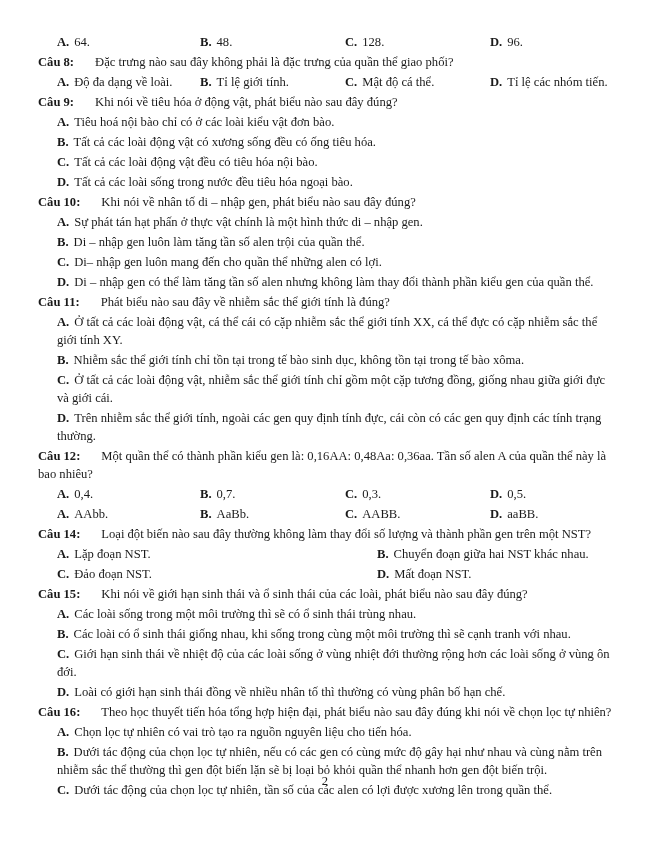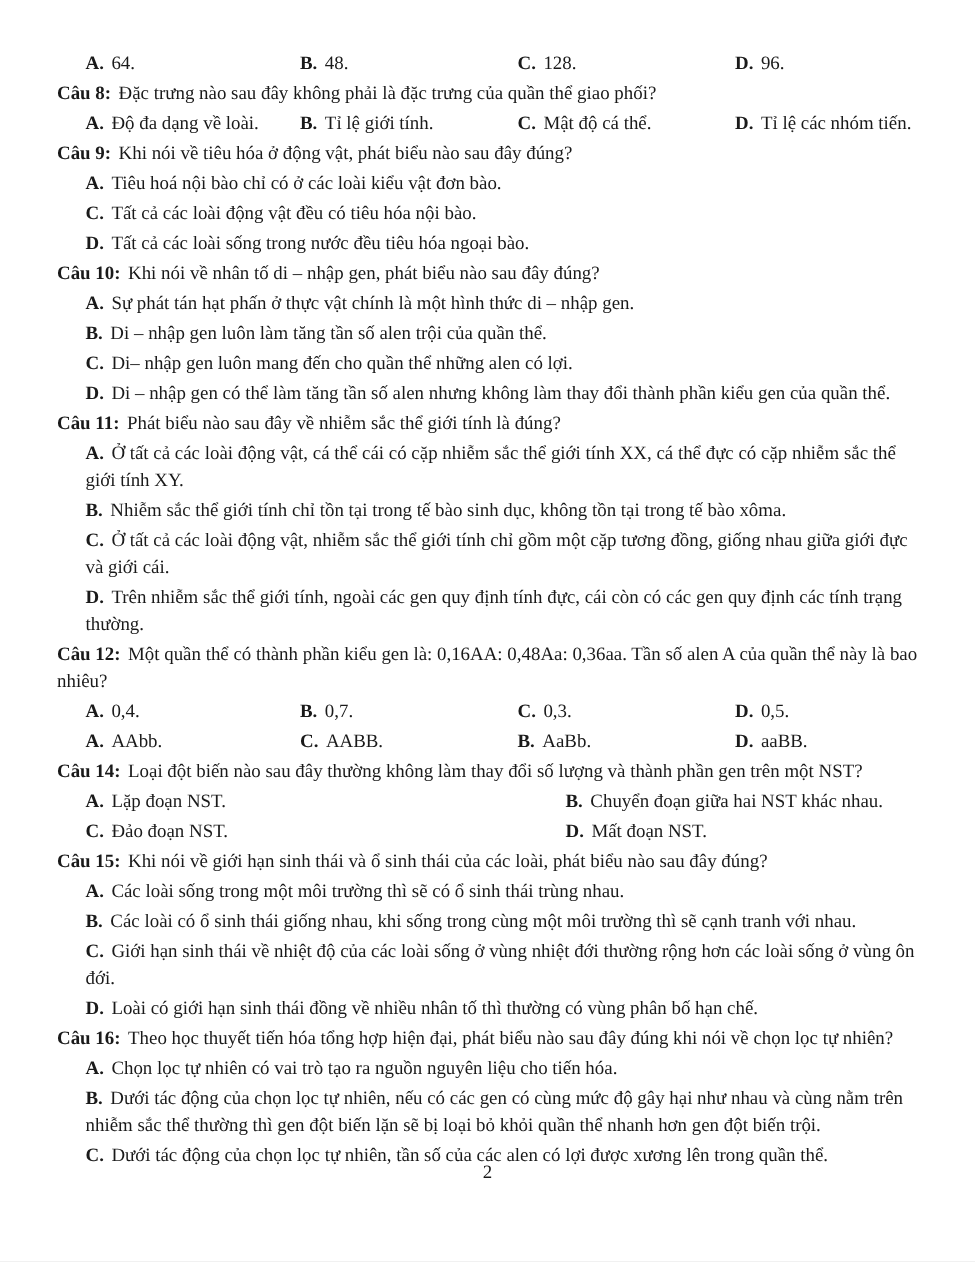--- a/index.html
+++ b/index.html
@@ -16,21 +16,21 @@
     font-family: "Liberation Serif", "DejaVu Serif", serif;
     font-size: 12.6px;
     line-height: 18px;
     color: #1a1a1a;
     overflow: hidden;
   }
   .doc {
     padding: 31px 32px 0 38px;
   }
   .question { margin-top: 2px; }
-  .q-label { font-weight: bold; margin-right: 5px; }
+  .q-label { font-weight: bold; margin-right: 21px; }
   .q-text { }
   .option { padding-left: 19px; margin-top: 2px; }
   .opt-letter { font-weight: bold; margin-right: 5px; }
   .opt-row {
     display: grid;
     padding-left: 19px;
     margin-top: 2px;
   }
   .opt-row.cols4 { grid-template-columns: 143px 145px 145px auto; }
   .opt-row.cols2 { grid-template-columns: 288px auto; gap: 32px; }
@@ -56,20 +56,21 @@
       </div>
       <div class="question"><span class="q-label">Câu 8:</span><span class="q-text">Đặc trưng nào sau đây không phải là đặc trưng của quần thể giao phối?</span></div>
       <div class="opt-row cols4">
         <span class="opt-cell"><span class="opt-letter">A.</span><span class="opt-text">Độ đa dạng về loài.</span></span>
         <span class="opt-cell"><span class="opt-letter">B.</span><span class="opt-text">Tỉ lệ giới tính.</span></span>
         <span class="opt-cell"><span class="opt-letter">C.</span><span class="opt-text">Mật độ cá thể.</span></span>
         <span class="opt-cell"><span class="opt-letter">D.</span><span class="opt-text">Tỉ lệ các nhóm tiến.</span></span>
       </div>
       <div class="question"><span class="q-label">Câu 9:</span><span class="q-text">Khi nói về tiêu hóa ở động vật, phát biểu nào sau đây đúng?</span></div>
       <div class="option"><span class="opt-letter">A.</span><span class="opt-text">Tiêu hoá nội bào chỉ có ở các loài kiểu vật đơn bào.</span></div>
+      <div class="option"><span class="opt-letter">B.</span><span class="opt-text">Tất cả các loài động vật có xương sống đều có ống tiêu hóa.</span></div>
       <div class="option"><span class="opt-letter">C.</span><span class="opt-text">Tất cả các loài động vật đều có tiêu hóa nội bào.</span></div>
       <div class="option"><span class="opt-letter">D.</span><span class="opt-text">Tất cả các loài sống trong nước đều tiêu hóa ngoại bào.</span></div>
       <div class="question"><span class="q-label">Câu 10:</span><span class="q-text">Khi nói về nhân tố di – nhập gen, phát biểu nào sau đây đúng?</span></div>
       <div class="option"><span class="opt-letter">A.</span><span class="opt-text">Sự phát tán hạt phấn ở thực vật chính là một hình thức di – nhập gen.</span></div>
       <div class="option"><span class="opt-letter">B.</span><span class="opt-text">Di – nhập gen luôn làm tăng tần số alen trội của quần thể.</span></div>
       <div class="option"><span class="opt-letter">C.</span><span class="opt-text">Di– nhập gen luôn mang đến cho quần thể những alen có lợi.</span></div>
       <div class="option"><span class="opt-letter">D.</span><span class="opt-text">Di – nhập gen có thể làm tăng tần số alen nhưng không làm thay đổi thành phần kiểu gen của quần thể.</span></div>
       <div class="question"><span class="q-label">Câu 11:</span><span class="q-text">Phát biểu nào sau đây về nhiễm sắc thể giới tính là đúng?</span></div>
       <div class="option"><span class="opt-letter">A.</span><span class="opt-text">Ở tất cả các loài động vật, cá thể cái có cặp nhiễm sắc thể giới tính XX, cá thể đực có cặp nhiễm sắc thể giới tính XY.</span></div>
       <div class="option"><span class="opt-letter">B.</span><span class="opt-text">Nhiễm sắc thể giới tính chỉ tồn tại trong tế bào sinh dục, không tồn tại trong tế bào xôma.</span></div>
@@ -77,22 +78,22 @@
       <div class="option"><span class="opt-letter">D.</span><span class="opt-text">Trên nhiễm sắc thể giới tính, ngoài các gen quy định tính đực, cái còn có các gen quy định các tính trạng thường.</span></div>
       <div class="question"><span class="q-label">Câu 12:</span><span class="q-text">Một quần thể có thành phần kiểu gen là: 0,16AA: 0,48Aa: 0,36aa. Tần số alen A của quần thể này là bao nhiêu?</span></div>
       <div class="opt-row cols4">
         <span class="opt-cell"><span class="opt-letter">A.</span><span class="opt-text">0,4.</span></span>
         <span class="opt-cell"><span class="opt-letter">B.</span><span class="opt-text">0,7.</span></span>
         <span class="opt-cell"><span class="opt-letter">C.</span><span class="opt-text">0,3.</span></span>
         <span class="opt-cell"><span class="opt-letter">D.</span><span class="opt-text">0,5.</span></span>
       </div>
       <div class="opt-row cols4">
         <span class="opt-cell"><span class="opt-letter">A.</span><span class="opt-text">AAbb.</span></span>
+        <span class="opt-cell"><span class="opt-letter">B.</span><span class="opt-text">AaBb.</span></span>
         <span class="opt-cell"><span class="opt-letter">C.</span><span class="opt-text">AABB.</span></span>
-        <span class="opt-cell"><span class="opt-letter">B.</span><span class="opt-text">AaBb.</span></span>
         <span class="opt-cell"><span class="opt-letter">D.</span><span class="opt-text">aaBB.</span></span>
       </div>
       <div class="question"><span class="q-label">Câu 14:</span><span class="q-text">Loại đột biến nào sau đây thường không làm thay đổi số lượng và thành phần gen trên một NST?</span></div>
       <div class="opt-row cols2">
         <span class="opt-cell"><span class="opt-letter">A.</span><span class="opt-text">Lặp đoạn NST.</span></span>
         <span class="opt-cell"><span class="opt-letter">B.</span><span class="opt-text">Chuyển đoạn giữa hai NST khác nhau.</span></span>
       </div>
       <div class="opt-row cols2">
         <span class="opt-cell"><span class="opt-letter">C.</span><span class="opt-text">Đảo đoạn NST.</span></span>
         <span class="opt-cell"><span class="opt-letter">D.</span><span class="opt-text">Mất đoạn NST.</span></span>

